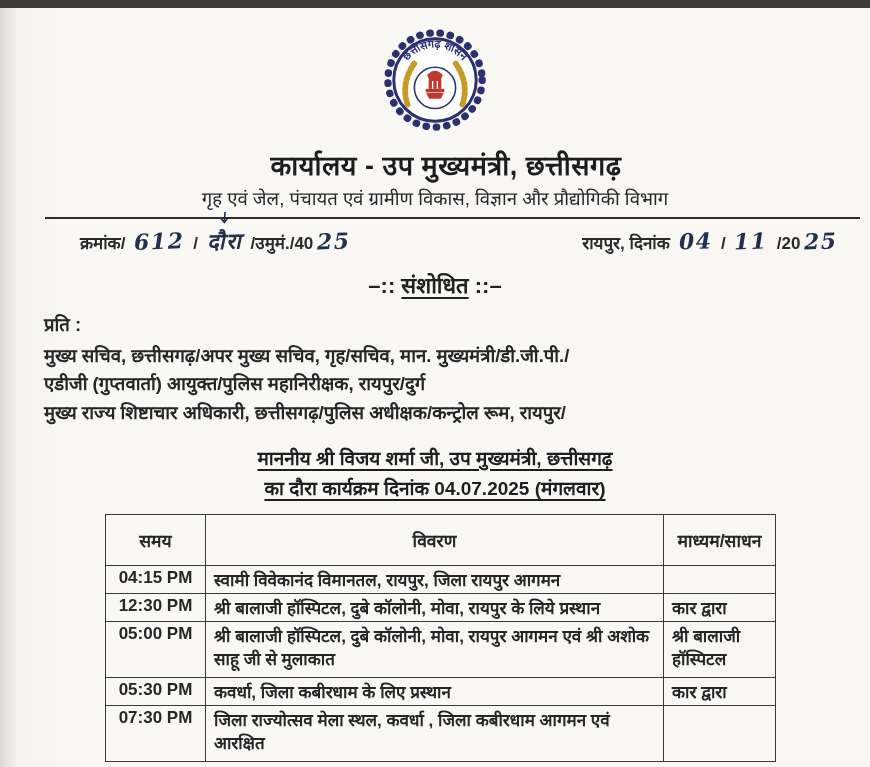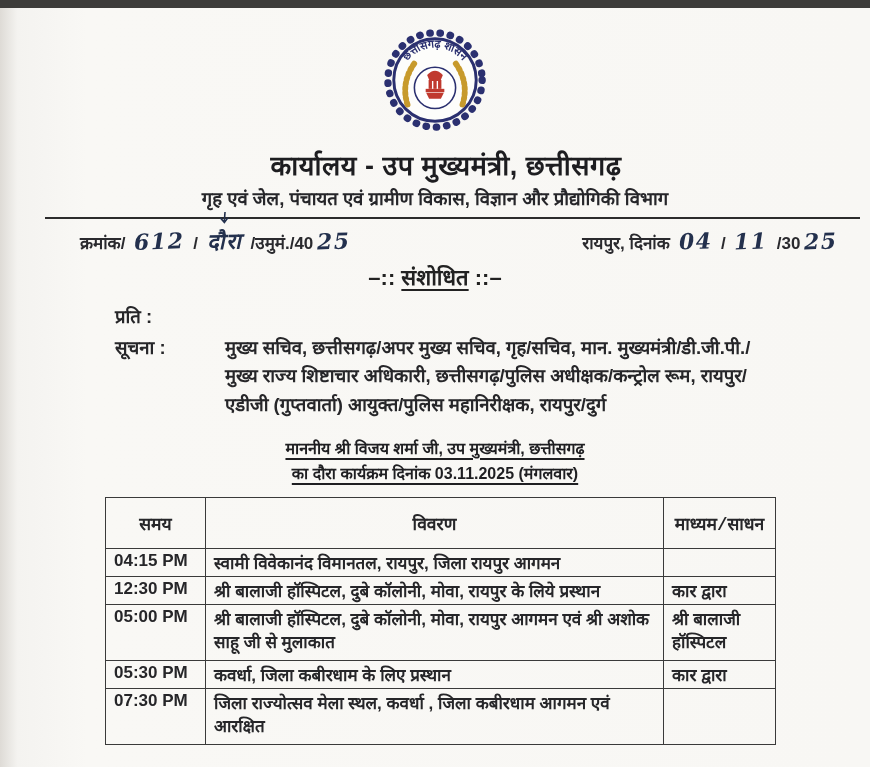--- a/index.html
+++ b/index.html
@@ -12,56 +12,56 @@
   .paper{
     height:759px;
     background:linear-gradient(90deg,#dedbd6 0%,#f4f3f0 2%,#f9f8f5 10%,#f8f7f4 100%);
   }
   .emblem-wrap{text-align:center;padding-top:18px;}
   .office-title{
     text-align:center;font-size:27px;font-weight:700;color:#1d1d20;
     margin:8px 0 2px 0;letter-spacing:.5px;padding-left:22px;
   }
   .dept-line{
-    text-align:center;font-size:18.5px;font-weight:700;color:#26262a;margin:0;
+    text-align:center;font-size:18.5px;font-weight:400;color:#26262a;margin:0;
   }
   .rule{border:none;border-top:2.5px solid #2c2c2c;margin:7px 10px 0 45px;}
   .refline{
     display:flex;justify-content:space-between;align-items:baseline;
     margin:6px 28px 0 80px;font-size:17px;font-weight:700;color:#2a2a2e;
   }
   .hw{
     font-family:"DejaVu Serif","Liberation Serif",serif;font-style:italic;
     font-size:22px;font-weight:600;color:#23304d;letter-spacing:1.5px;
     display:inline-block;transform:rotate(-2deg);padding:0 4px;position:relative;
   }
   .hw-arrow{position:absolute;top:-13px;left:14px;}
   .revised{
-    text-align:center;font-size:22px;font-weight:700;color:#222;margin-top:6px;
+    text-align:center;font-size:22px;font-weight:700;color:#222;margin-top:14px;
   }
   .revised .u{text-decoration:underline;text-underline-offset:4px;text-decoration-thickness:1.5px;}
-  .block-row{display:flex;margin-left:115px;margin-right:30px;font-size:18.5px;font-weight:600;color:#262629;line-height:1.55;}
+  .block-row{display:flex;margin-left:44px;margin-right:30px;font-size:18.5px;font-weight:600;color:#262629;line-height:1.55;}
   .block-row .lbl{flex:0 0 110px;}
   .addr-row{margin-top:12px;}
   .cc-row{margin-top:2px;}
   .prog-title{
-    text-align:center;font-size:16px;font-weight:700;color:#1f1f22;
+    text-align:center;font-size:19px;font-weight:700;color:#1f1f22;
     margin-top:16px;line-height:1.6;
   }
   .prog-title span{text-decoration:underline;text-underline-offset:4px;text-decoration-thickness:1.6px;}
   table.schedule{
     border-collapse:collapse;margin:10px 0 0 105px;width:670px;
     font-size:17px;font-weight:600;color:#262629;table-layout:fixed;
   }
   .schedule th,.schedule td{border:1.7px solid #3a3a3a;padding:2px 8px;vertical-align:top;}
-  .schedule th{font-size:17.5px;font-weight:700;text-align:center;padding:13px 4px;font-family:Liberation Mono, monospace;}
+  .schedule th{font-size:17.5px;font-weight:700;text-align:center;padding:13px 4px;}
   .col-time{width:100px;}
   .col-details{width:458px;}
   .col-medium{width:112px;}
-  .cell-time{white-space:nowrap;font-family:"Liberation Sans","DejaVu Sans",sans-serif;}
+  .cell-time{text-align:center;white-space:nowrap;font-family:"Liberation Sans","DejaVu Sans",sans-serif;}
   .cell-medium{text-align:left;}
   .row-h{height:28px;}
   .row-h2{height:56px;}
 </style>
 </head>
 <body>
 
 <div class="topbar"></div>
 
 <div class="paper">
@@ -105,46 +105,45 @@
         </svg>
         <span>दौरा</span>
       </span>
       <span>/उमुमं./40</span><span class="hw">25</span>
     </div>
     <div>
       <span>रायपुर, दिनांक</span>
       <span class="hw">04</span>
       <span>/</span>
       <span class="hw">11</span>
-      <span>/30</span><span class="hw">25</span>
+      <span>/20</span><span class="hw">25</span>
     </div>
   </div>
 
   <div class="revised">
     <span>–::</span>
     <span class="u">संशोधित</span>
     <span>::–</span>
   </div>
 
   <div class="block-row addr-row">
     <span class="lbl">प्रति :</span>
   </div>
 
   <div class="block-row cc-row">
-    <span class="lbl">सूचना :</span>
     <span>
       <div>मुख्य सचिव, छत्तीसगढ़/अपर मुख्य सचिव, गृह/सचिव, मान. मुख्यमंत्री/डी.जी.पी./</div>
+      <div>एडीजी (गुप्तवार्ता) आयुक्त/पुलिस महानिरीक्षक, रायपुर/दुर्ग</div>
       <div>मुख्य राज्य शिष्टाचार अधिकारी, छत्तीसगढ़/पुलिस अधीक्षक/कन्ट्रोल रूम, रायपुर/</div>
-      <div>एडीजी (गुप्तवार्ता) आयुक्त/पुलिस महानिरीक्षक, रायपुर/दुर्ग</div>
     </span>
   </div>
 
   <div class="prog-title">
     <span>माननीय श्री विजय शर्मा जी, उप मुख्यमंत्री, छत्तीसगढ़</span><br>
-    <span>का दौरा कार्यक्रम दिनांक 03.11.2025 (मंगलवार)</span>
+    <span>का दौरा कार्यक्रम दिनांक 04.07.2025 (मंगलवार)</span>
   </div>
 
   <table class="schedule">
     <colgroup>
       <col class="col-time">
         <col class="col-details">
         <col class="col-medium">
     </colgroup>
     <tbody>
         <tr class="row-h">

